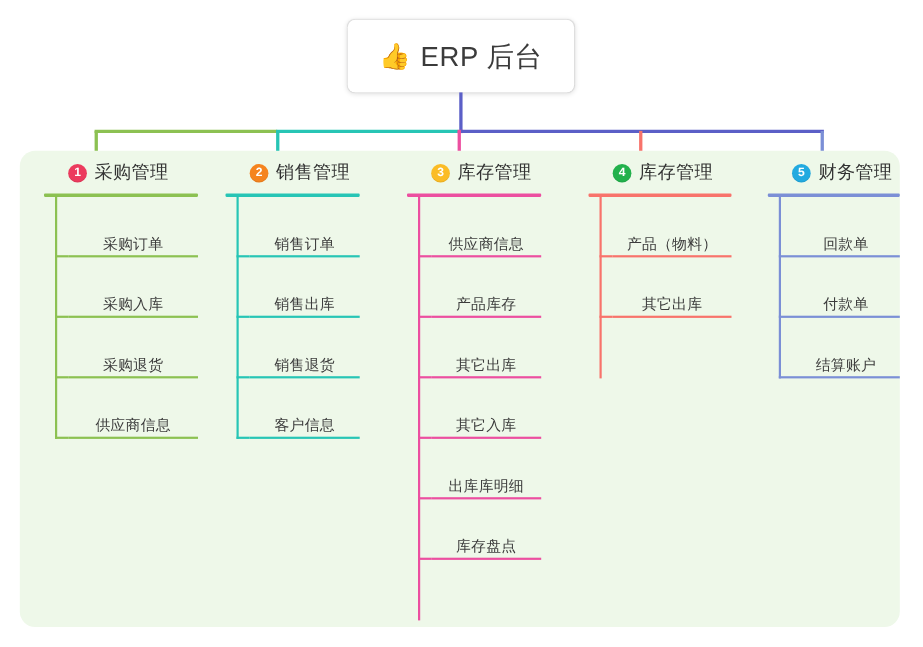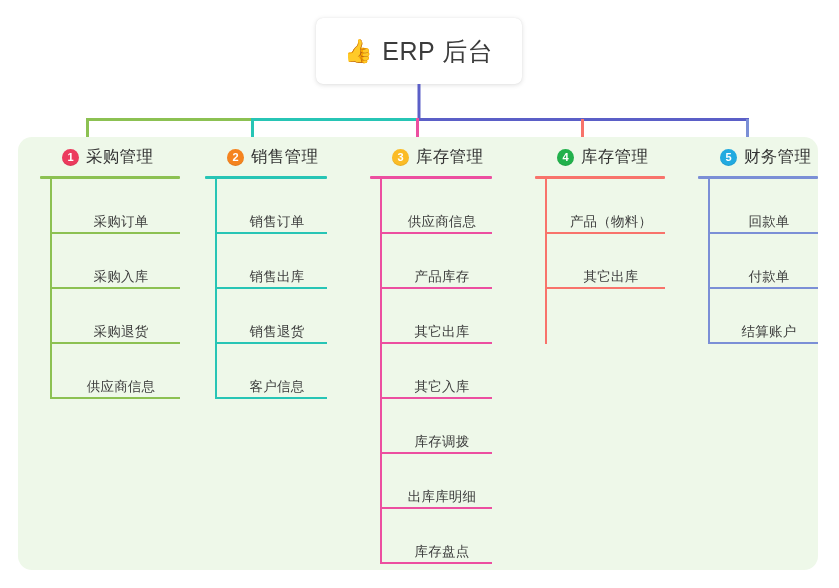--- a/index.html
+++ b/index.html
@@ -253,25 +253,20 @@
           <span class="ilbl">其它出库</span>
           <span class="irule" style="background: rgb(236, 79, 160);"></span>
           <span class="istub" style="background: rgb(236, 79, 160);"></span>
         </div>
         <div class="item">
           <span class="ilbl">其它入库</span>
           <span class="irule" style="background: rgb(236, 79, 160);"></span>
           <span class="istub" style="background: rgb(236, 79, 160);"></span>
         </div>
         <div class="item">
-          <span class="ilbl">库存调拨</span>
-          <span class="irule" style="background: rgb(236, 79, 160);"></span>
-          <span class="istub" style="background: rgb(236, 79, 160);"></span>
-        </div>
-        <div class="item">
           <span class="ilbl">出库库明细</span>
           <span class="irule" style="background: rgb(236, 79, 160);"></span>
           <span class="istub" style="background: rgb(236, 79, 160);"></span>
         </div>
         <div class="item">
           <span class="ilbl">库存盘点</span>
           <span class="irule" style="background: rgb(236, 79, 160);"></span>
           <span class="istub" style="background: rgb(236, 79, 160);"></span>
         </div>
       </div>

